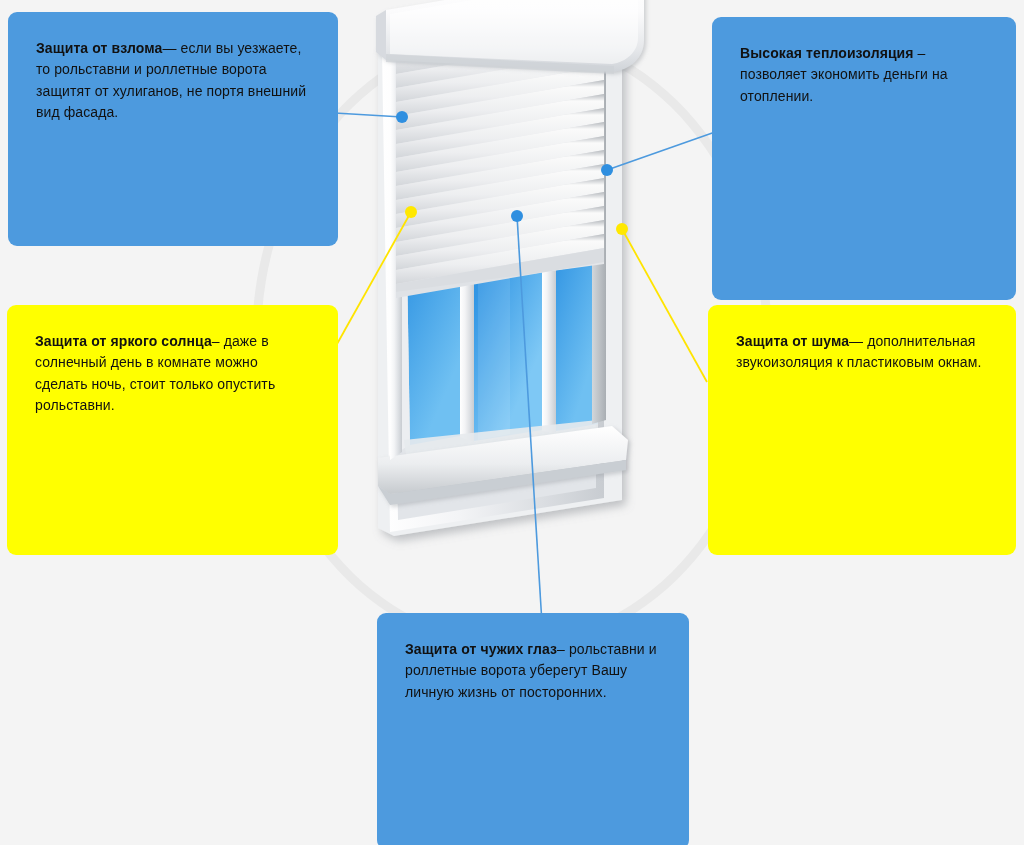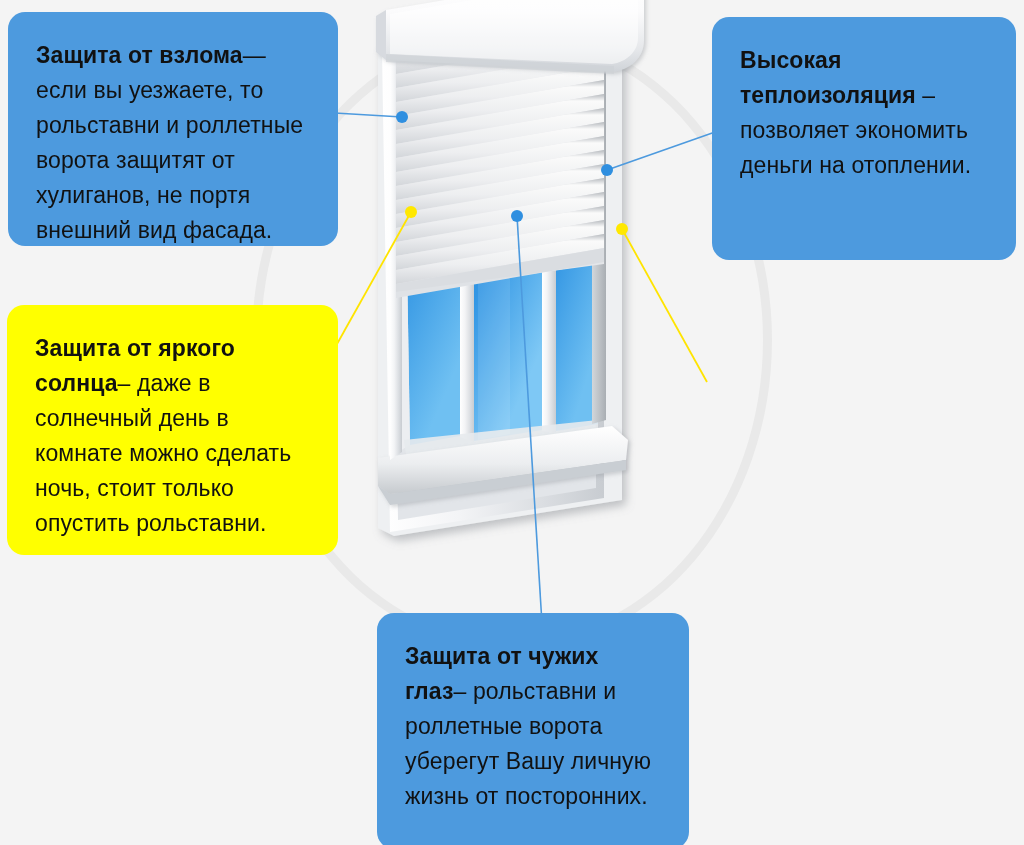--- a/index.html
+++ b/index.html
@@ -34,37 +34,37 @@
     position: absolute;
     left: 0; top: 0;
     width: 1024px; height: 845px;
     pointer-events: none;
   }
 
   
   .callout {
     position: absolute;
     box-sizing: border-box;
-    border-radius: 17px;
+    border-radius: 9px;
     padding: 26px 26px 26px 28px;
     color: #111111;
     line-height: 1.52;
-    font-size: 23px;
+    font-size: 14px;
     letter-spacing: 0.1px;
   }
   .callout.blue  { background: #4d9ade; }
   .callout.yellow{ background: #ffff00; }
 
   .callout .lead {
     font-weight: bold;
   }
 
   
   #box-burglary     { left: 8px;   top: 12px;  width: 330px; height: 234px; }
-  #box-insulation   { left: 712px; top: 17px;  width: 304px; height: 243px; }
+  #box-insulation   { left: 712px; top: 17px;  width: 304px; height: 283px; }
   #box-sun          { left: 7px;   top: 305px; width: 331px; height: 250px; }
   #box-noise        { left: 708px; top: 305px; width: 308px; height: 250px; }
   #box-privacy      { left: 377px; top: 613px; width: 312px; height: 236px; }
 
   
   #window-photo {
     position: absolute;
     left: 360px;
     top: 0px;
     width: 320px;
@@ -216,18 +216,21 @@
   </div>
 
   <div id="box-insulation" class="callout blue">
     <span class="lead">Высокая теплоизоляция</span><span> – позволяет экономить деньги на отоплении.</span>
   </div>
 
   <div id="box-sun" class="callout yellow">
     <span class="lead">Защита от яркого солнца</span><span>– даже в солнечный день в комнате можно сделать ночь, стоит только опустить рольставни.</span>
   </div>
 
+  <div id="box-noise" class="callout yellow">
+    <span class="lead">Защита от шума</span><span>— дополнительная звукоизоляция к пластиковым окнам.</span>
+  </div>
 
   <div id="box-privacy" class="callout blue">
     <span class="lead">Защита от чужих глаз</span><span>– рольставни и роллетные ворота уберегут Вашу личную жизнь от посторонних.</span>
   </div>
 
 </div>
 
 </body></html>

